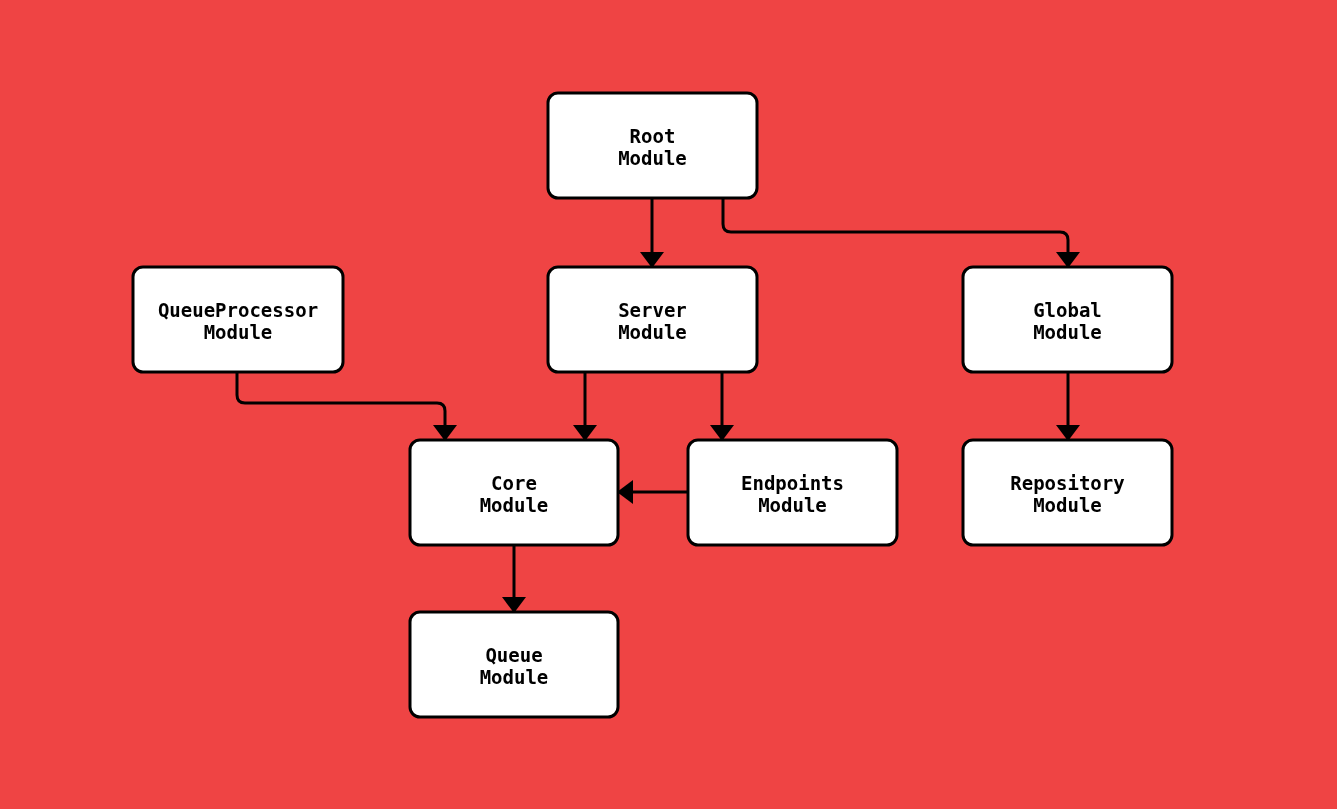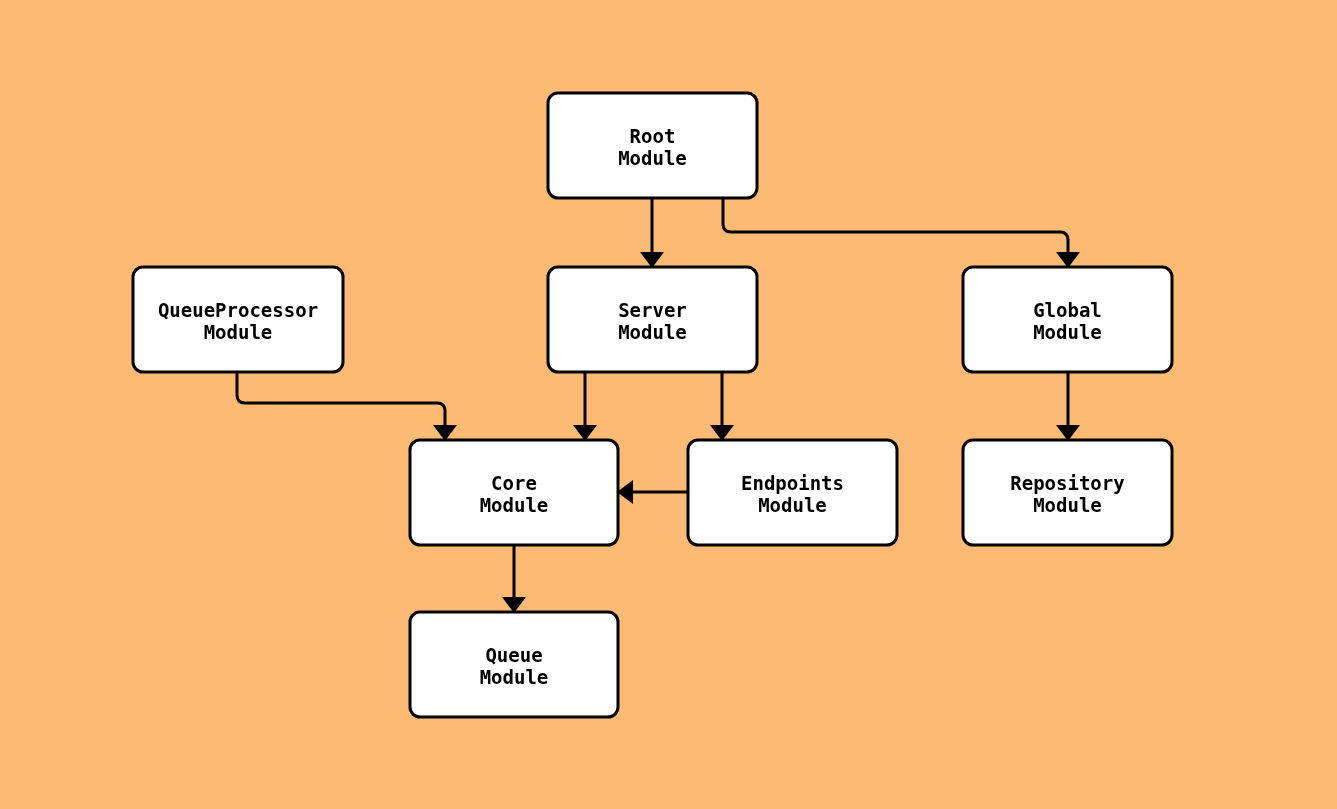--- a/index.html
+++ b/index.html
@@ -3,21 +3,21 @@
 <meta charset="utf-8">
 <style>
   html, body {
     margin: 0;
     padding: 0;
     background: #ffffff;
   }
   .diagram-wrap {
     width: 1337px;
     height: 809px;
-    background: #fdba74;
+    background: #ef4444;
     overflow: hidden;
   }
   svg { display: block; }
   .node-rect {
     fill: #ffffff;
     stroke: #000000;
     stroke-width: 3;
   }
   .node-text {
     font-family: "DejaVu Sans Mono", "Liberation Mono", monospace;

